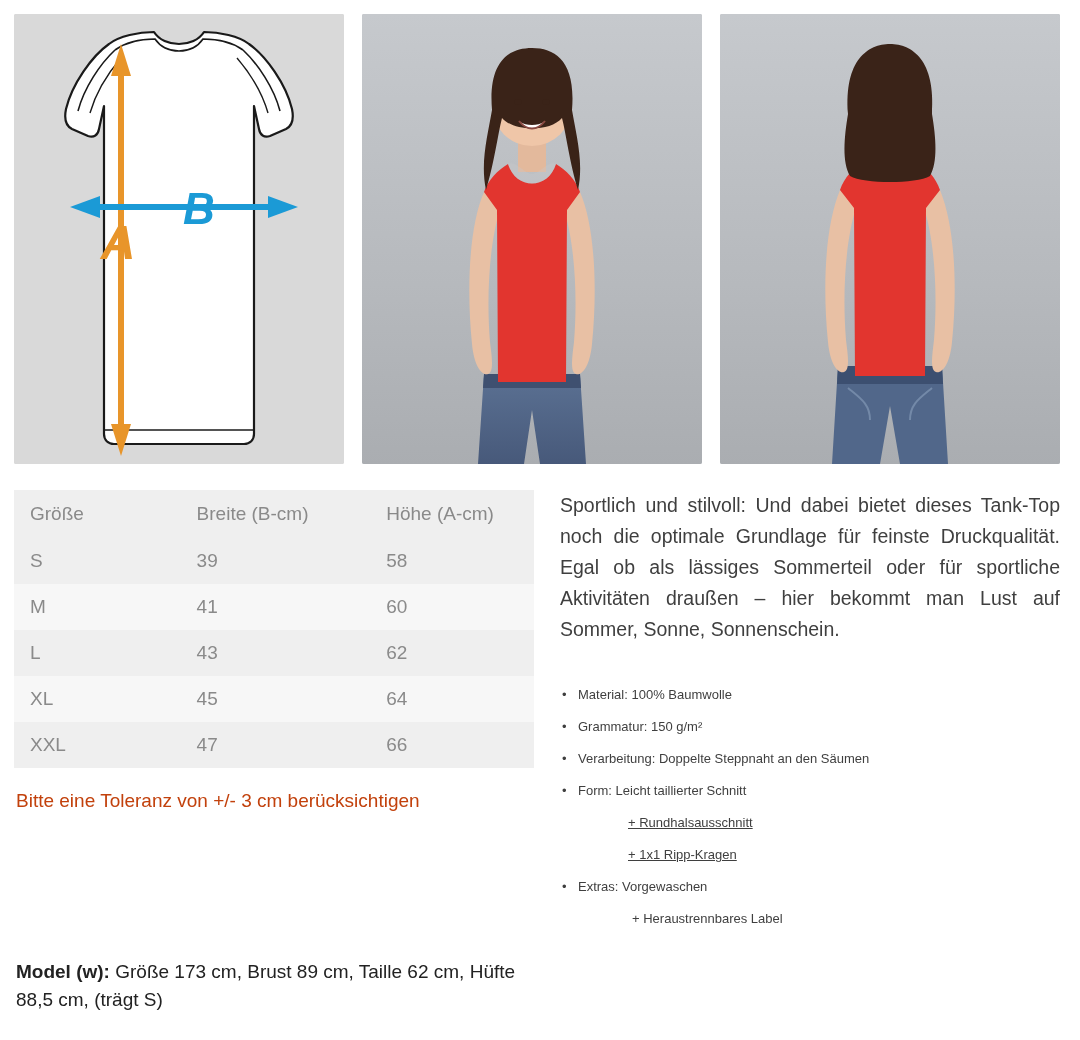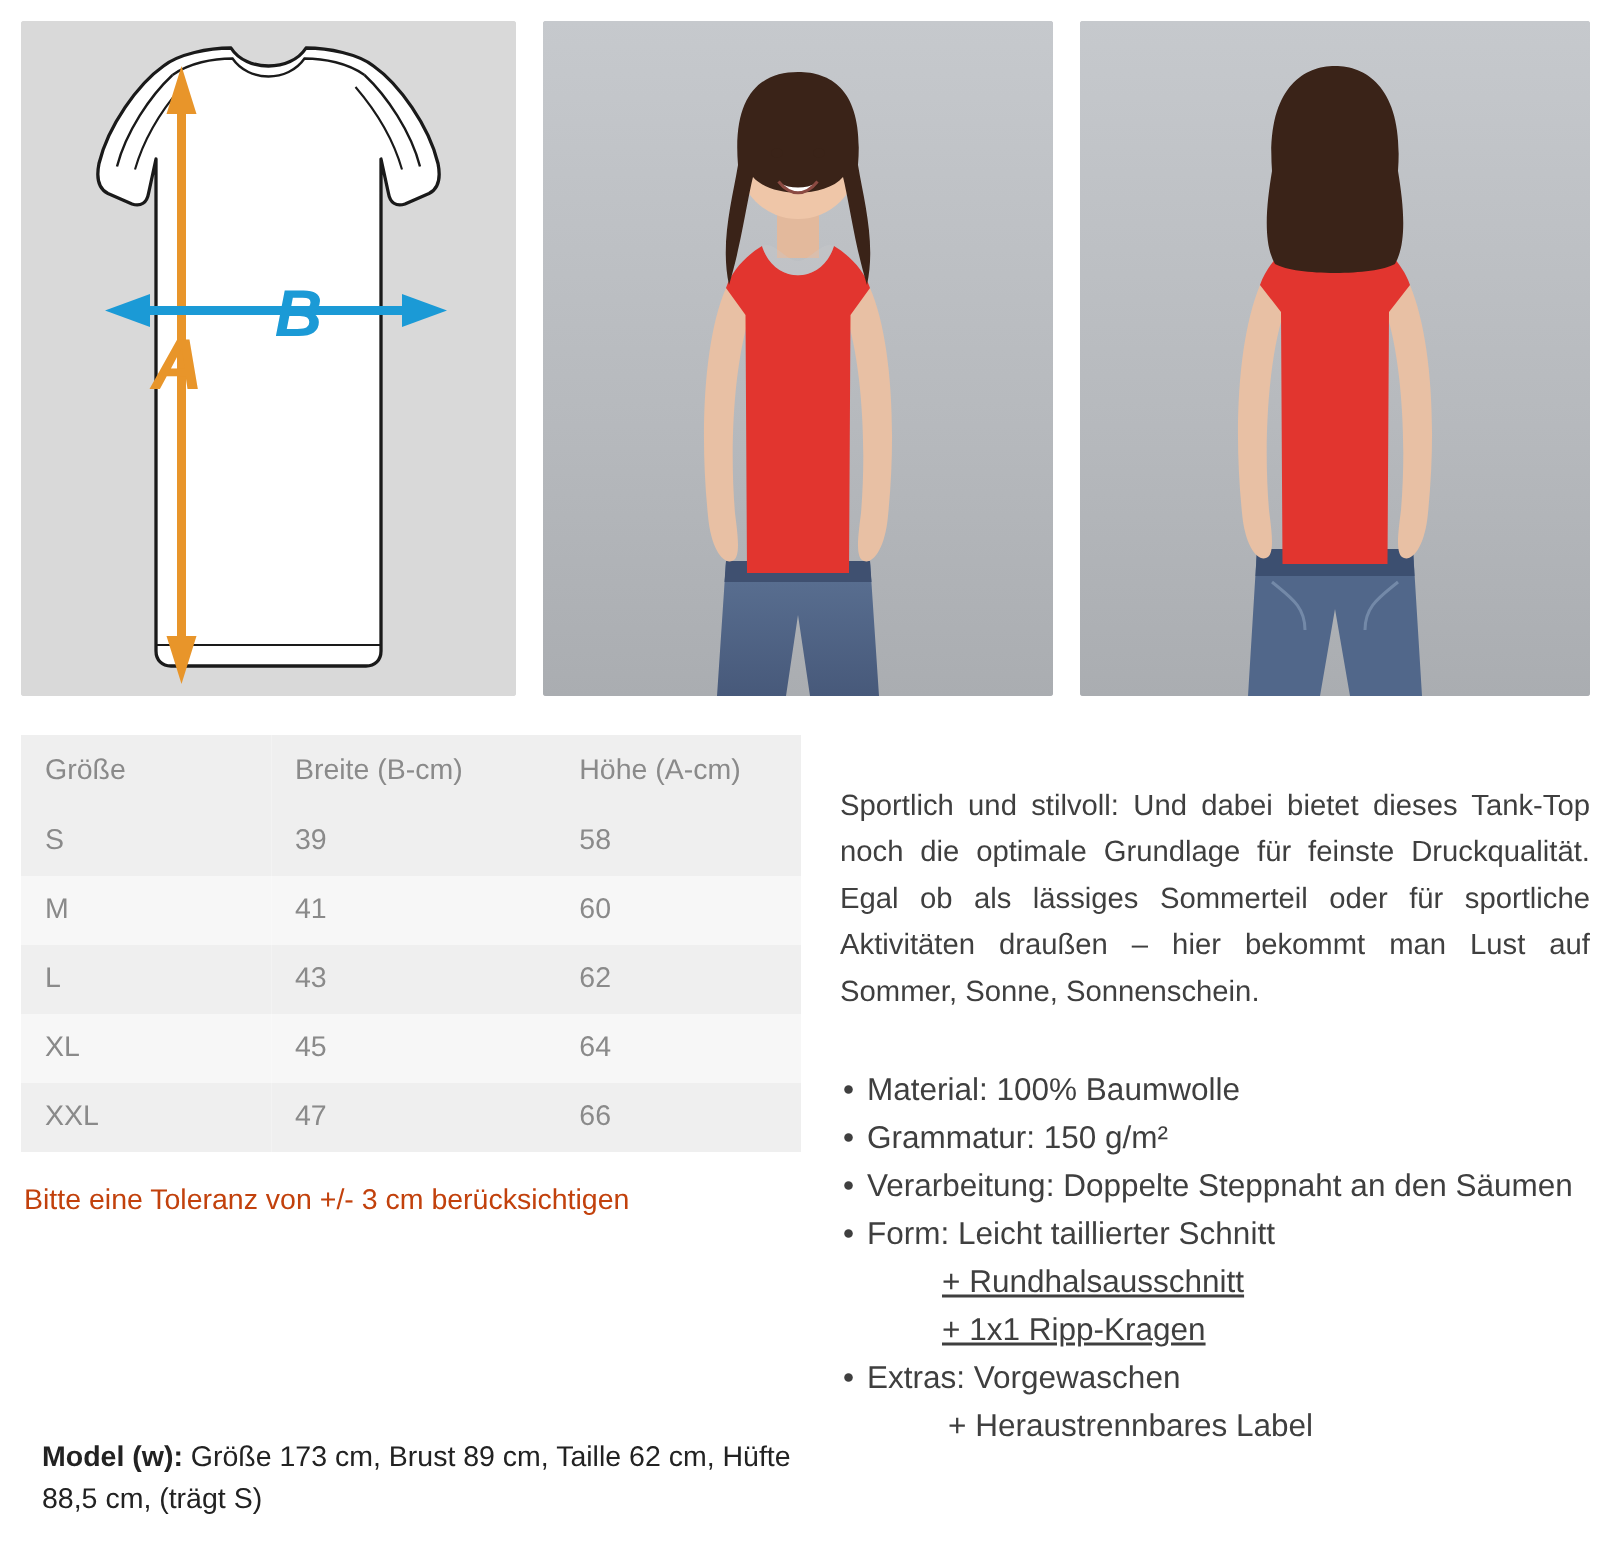--- a/index.html
+++ b/index.html
@@ -41,21 +41,21 @@
   .schematic-svg { display: block; }
 
   
   .lower {
     display: flex;
     padding: 26px 14px 0 14px;
     box-sizing: border-box;
     gap: 26px;
   }
   .left-col { width: 520px; }
-  .right-col { width: 500px; margin-top: 32px; }
+  .right-col { width: 500px; }
 
   table.size-table {
     border-collapse: collapse;
     width: 520px;
     font-size: 19px;
     color: #8a8a8a;
   }
   table.size-table th {
     text-align: left;
     font-weight: normal;
@@ -83,37 +83,36 @@
   }
 
   .model-note {
     position: absolute;
     left: 16px;
     top: 958px;
     width: 520px;
     font-size: 19px;
     line-height: 28px;
     color: #222;
-    margin-left: 12px;
   }
   .model-note b { font-weight: bold; }
 
   .desc {
     font-size: 19.5px;
     line-height: 31px;
     color: #3f3f3f;
     text-align: justify;
     text-justify: inter-word;
   }
 
   ul.features {
     list-style: none;
     margin: 34px 0 0 0;
     padding: 0;
-    font-size: 21px;
+    font-size: 13px;
     line-height: 31px;
     color: #3f3f3f;
   }
   ul.features li {
     position: relative;
     padding-left: 18px;
     margin-bottom: 1px;
   }
   ul.features li.bulleted::before {
     content: "\2022";

